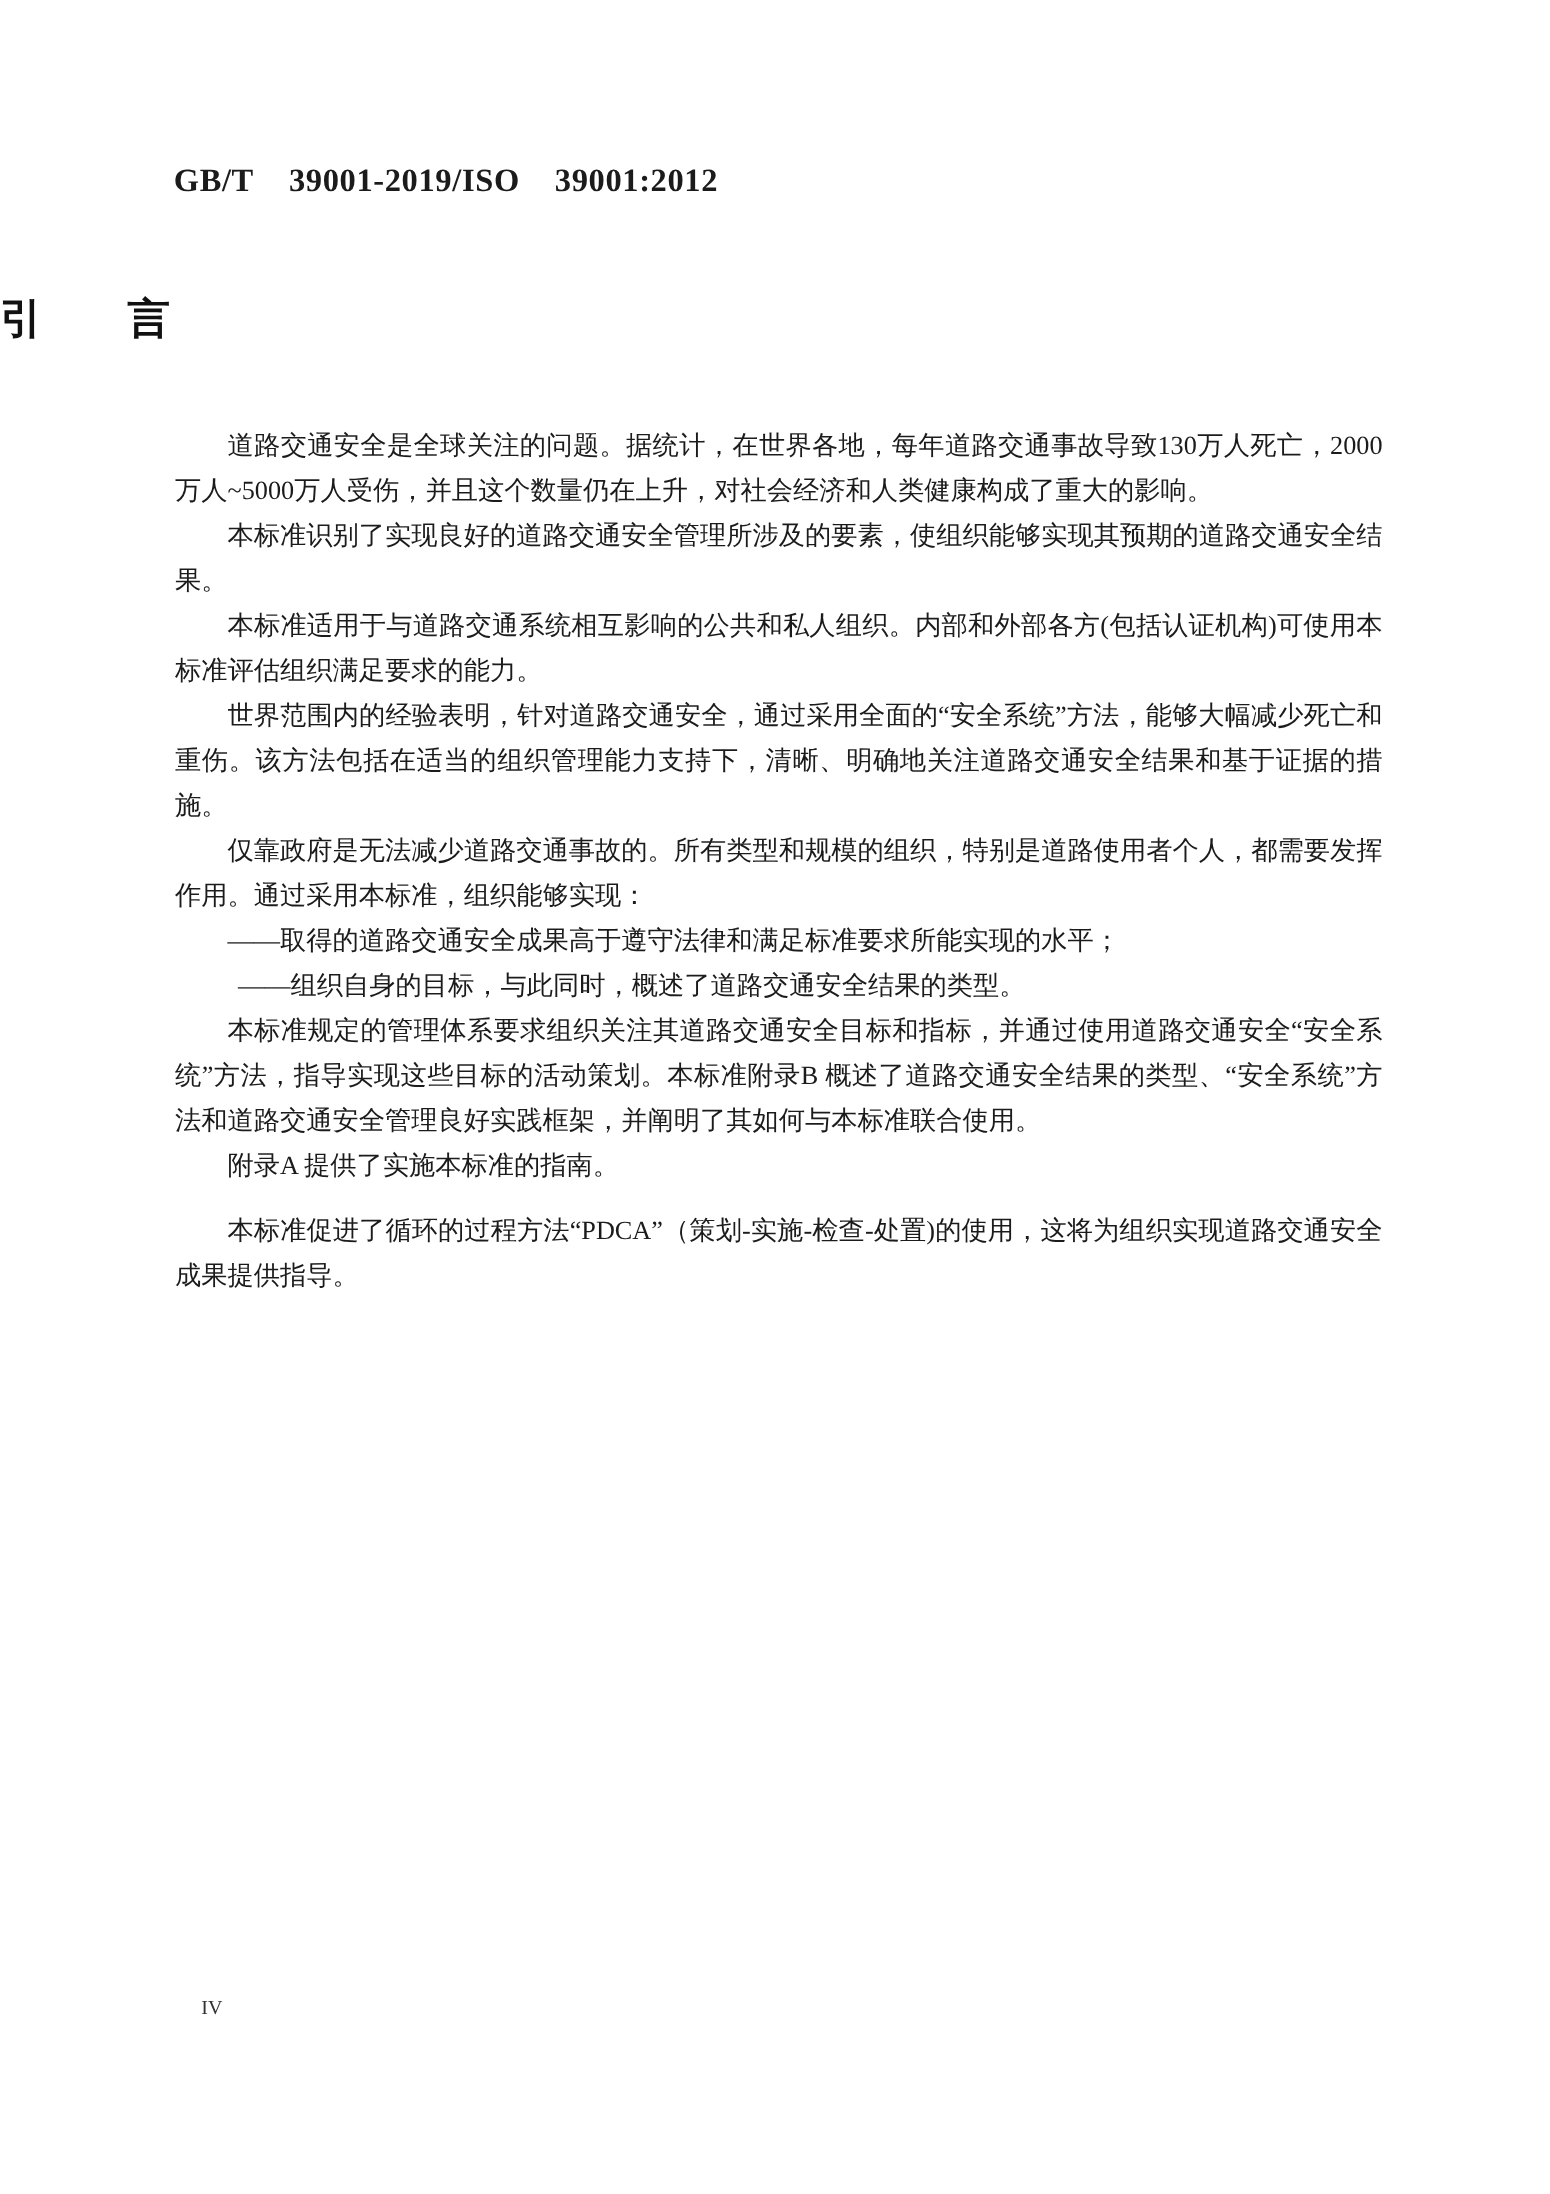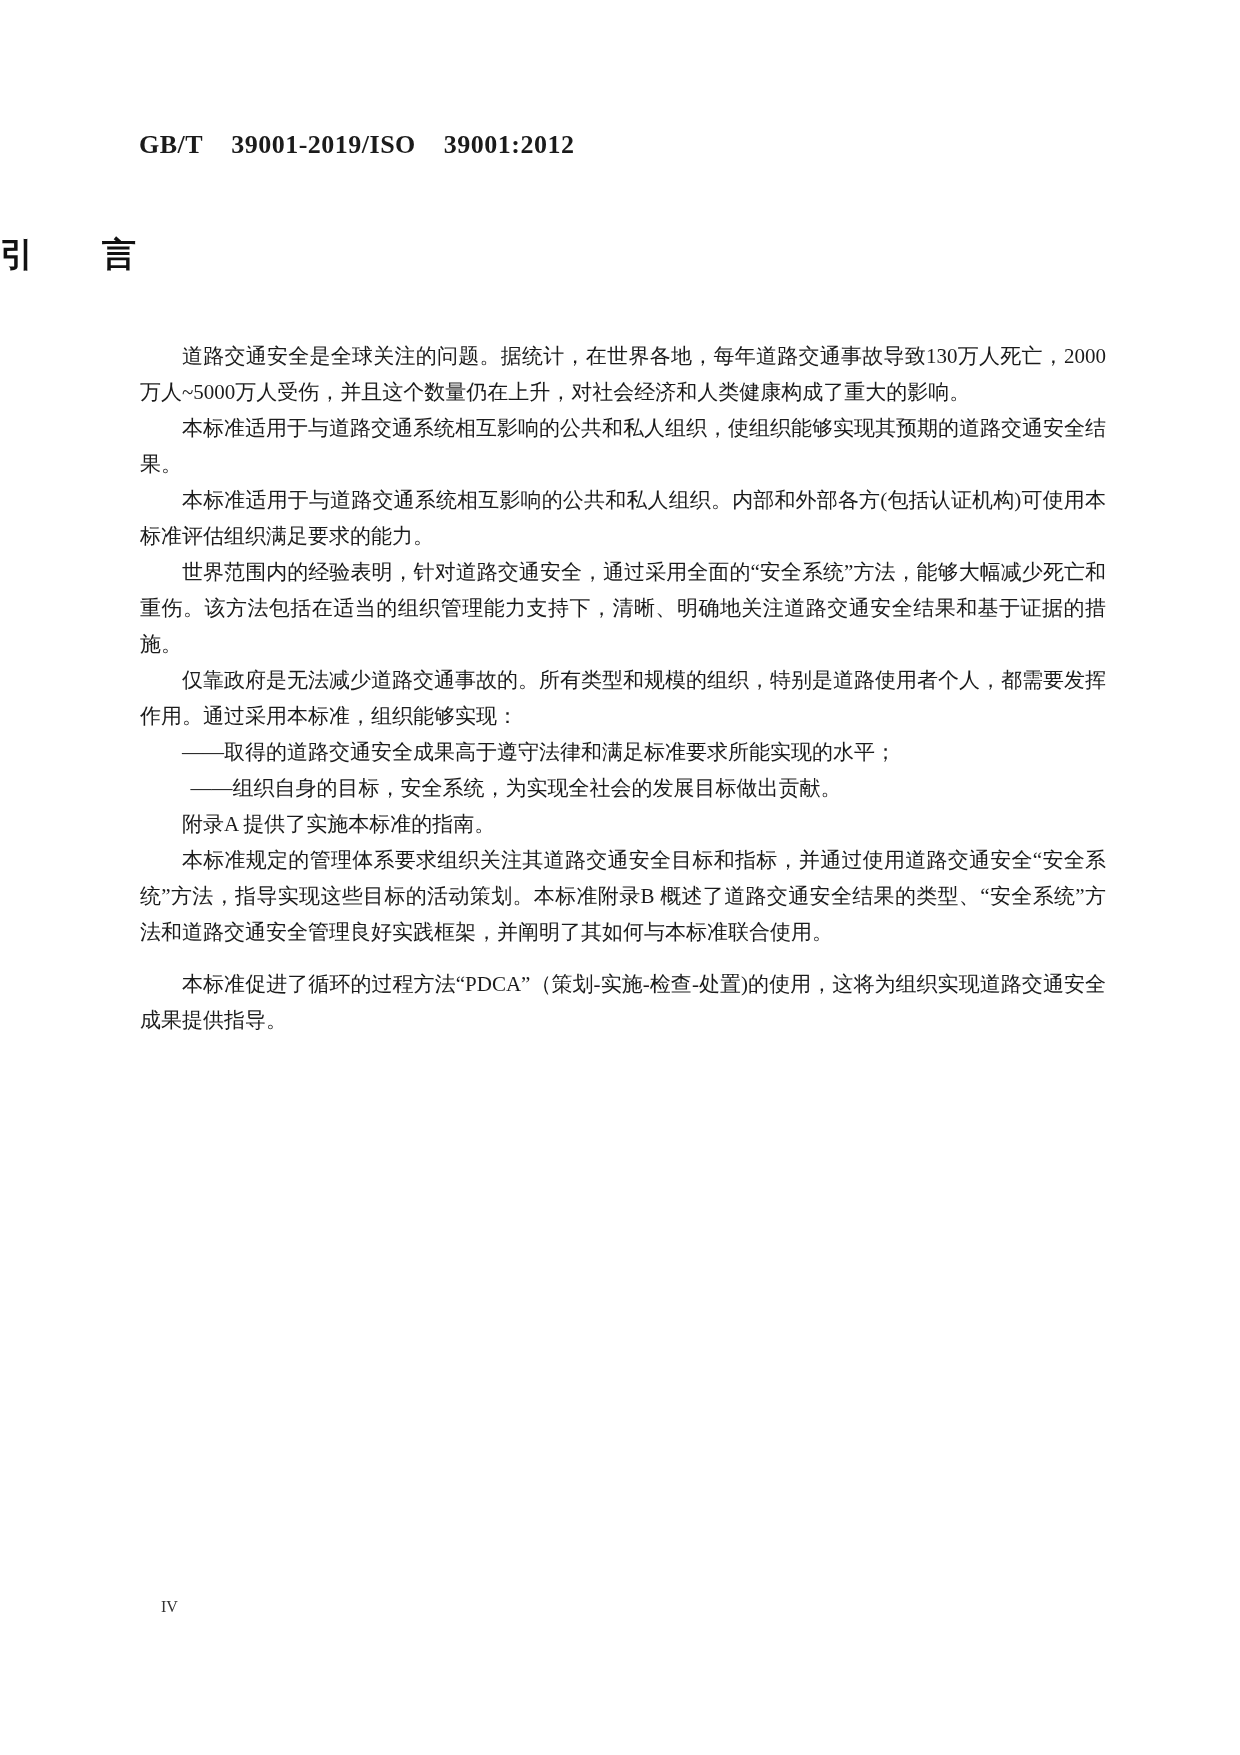--- a/index.html
+++ b/index.html
@@ -79,26 +79,26 @@
   <header class="doc-header">
     <span>GB/T</span>
     <span>39001-2019/ISO</span>
     <span>39001:2012</span>
   </header>
 
   <h1 class="doc-title">引　　言</h1>
 
   <main class="doc-body" id="doc-body">
       <p class="para indent">道路交通安全是全球关注的问题。据统计，在世界各地，每年道路交通事故导致130万人死亡，2000万人~5000万人受伤，并且这个数量仍在上升，对社会经济和人类健康构成了重大的影响。</p>
-      <p class="para indent">本标准适用于与道路交通系统相互影响的公共和私人组织，使组织能够实现其预期的道路交通安全结果。</p>
+      <p class="para indent">本标准识别了实现良好的道路交通安全管理所涉及的要素，使组织能够实现其预期的道路交通安全结果。</p>
       <p class="para indent">本标准适用于与道路交通系统相互影响的公共和私人组织。内部和外部各方(包括认证机构)可使用本标准评估组织满足要求的能力。</p>
       <p class="para indent">世界范围内的经验表明，针对道路交通安全，通过采用全面的“安全系统”方法，能够大幅减少死亡和重伤。该方法包括在适当的组织管理能力支持下，清晰、明确地关注道路交通安全结果和基于证据的措施。</p>
       <p class="para indent">仅靠政府是无法减少道路交通事故的。所有类型和规模的组织，特别是道路使用者个人，都需要发挥作用。通过采用本标准，组织能够实现：</p>
       <p class="para dash">——取得的道路交通安全成果高于遵守法律和满足标准要求所能实现的水平；</p>
-      <p class="para dash2">——组织自身的目标，安全系统，为实现全社会的发展目标做出贡献。</p>
+      <p class="para dash2">——组织自身的目标，与此同时，概述了道路交通安全结果的类型。</p>
+      <p class="para indent">本标准规定的管理体系要求组织关注其道路交通安全目标和指标，并通过使用道路交通安全“安全系统”方法，指导实现这些目标的活动策划。本标准附录B 概述了道路交通安全结果的类型、“安全系统”方法和道路交通安全管理良好实践框架，并阐明了其如何与本标准联合使用。</p>
       <p class="para indent">附录A 提供了实施本标准的指南。</p>
-      <p class="para indent">本标准规定的管理体系要求组织关注其道路交通安全目标和指标，并通过使用道路交通安全“安全系统”方法，指导实现这些目标的活动策划。本标准附录B 概述了道路交通安全结果的类型、“安全系统”方法和道路交通安全管理良好实践框架，并阐明了其如何与本标准联合使用。</p>
       <p class="para indent-spaced">本标准促进了循环的过程方法“PDCA”（策划-实施-检查-处置)的使用，这将为组织实现道路交通安全成果提供指导。</p>
     </main>
 
   <span class="page-number">IV</span>
 
 </div>
 
 </body></html>

